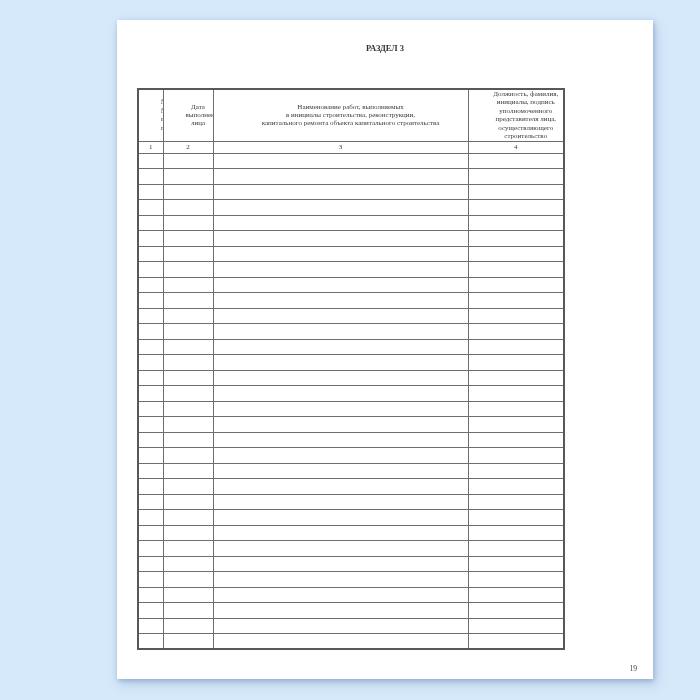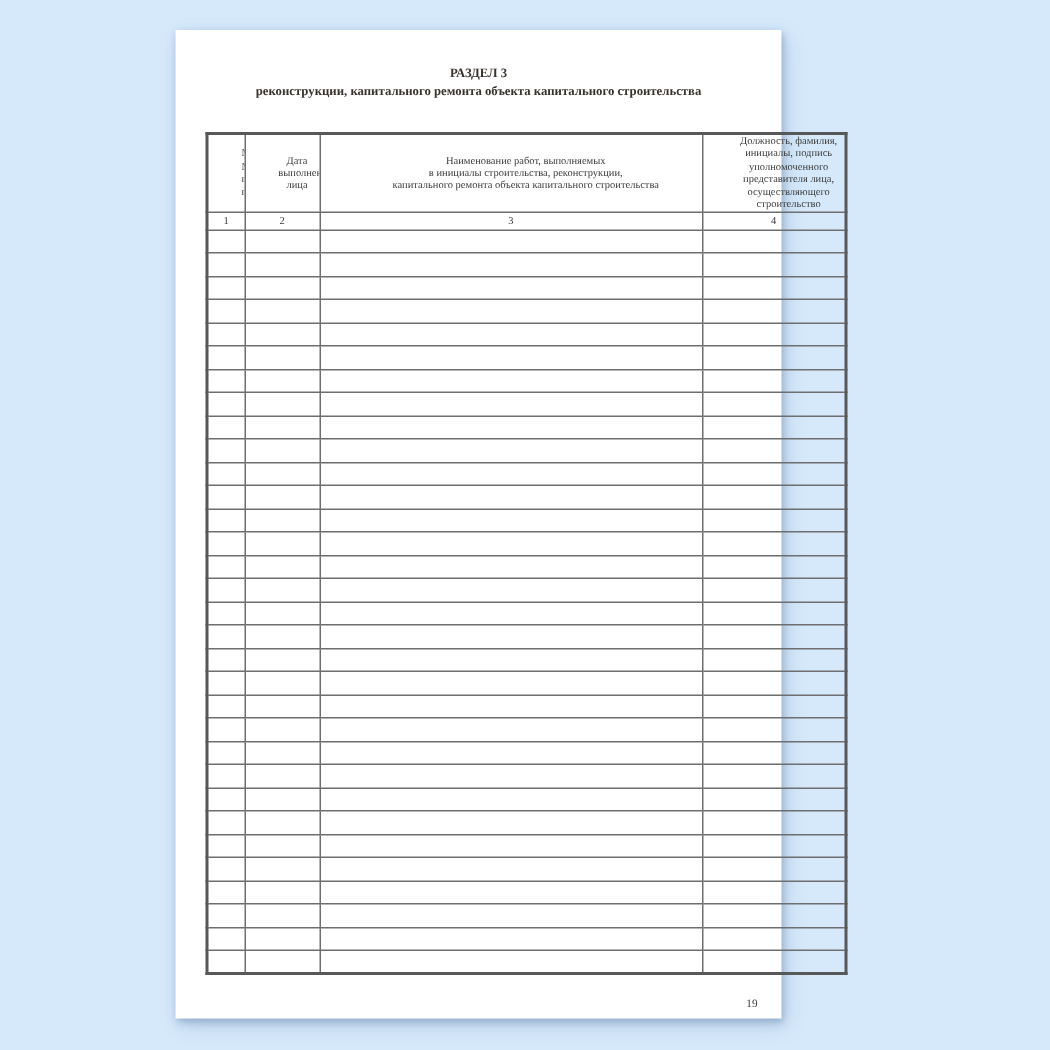--- a/index.html
+++ b/index.html
@@ -8,21 +8,21 @@
     width: 700px;
     height: 700px;
     background: #d6e9fb;
     overflow: hidden;
     font-family: "Liberation Serif", serif;
   }
   .page {
     position: absolute;
     left: 117px;
     top: 20px;
-    width: 404px;
+    width: 536px;
     height: 659px;
     background: #ffffff;
     box-shadow: 1px 2px 5px rgba(110,140,180,0.55), 3px 5px 12px rgba(110,140,180,0.28);
   }
   .doc-title {
     position: absolute;
     top: 23px;
     left: 0;
     width: 100%;
     text-align: center;
@@ -78,21 +78,20 @@
   }
 </style>
 </head>
 <body>
 
 <div class="bg">
   <div class="page">
 
     <div class="doc-title">
       <div class="t1">РАЗДЕЛ 3</div>
-      <div class="t3">реконструкции, капитального ремонта объекта капитального строительства</div>
     </div>
 
     <table class="works">
       <colgroup>
         <col class="col-1">
           <col class="col-2">
           <col class="col-3">
           <col class="col-4">
       </colgroup>
       <thead>

